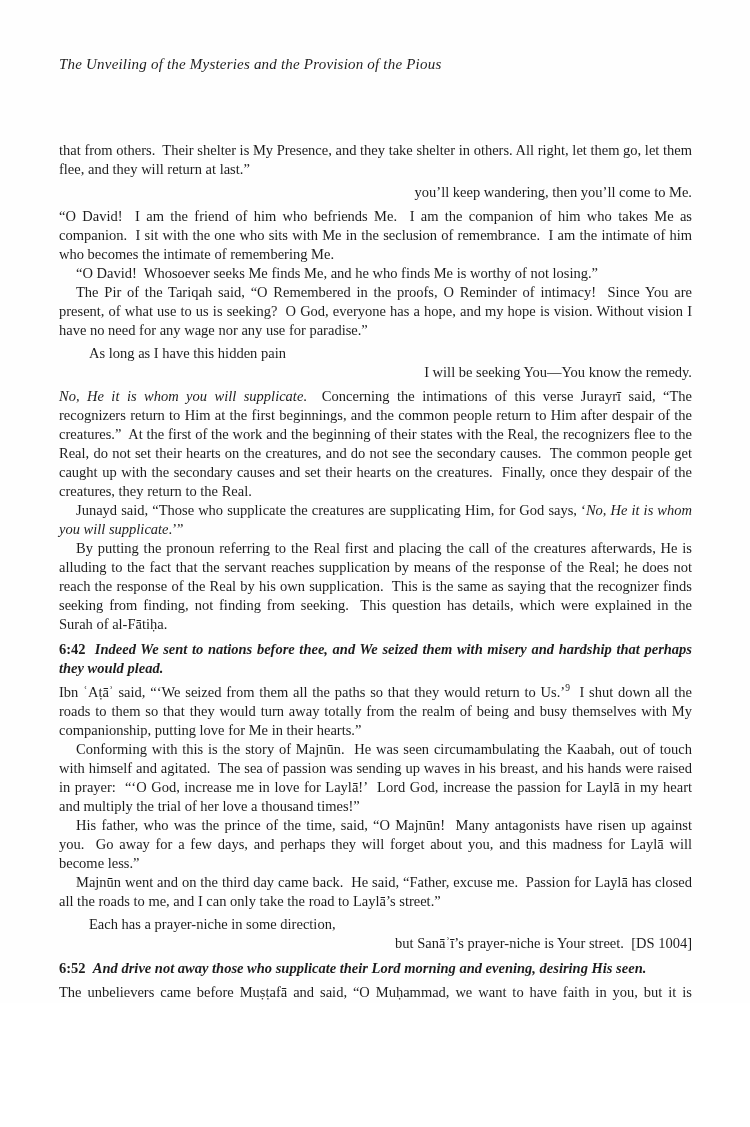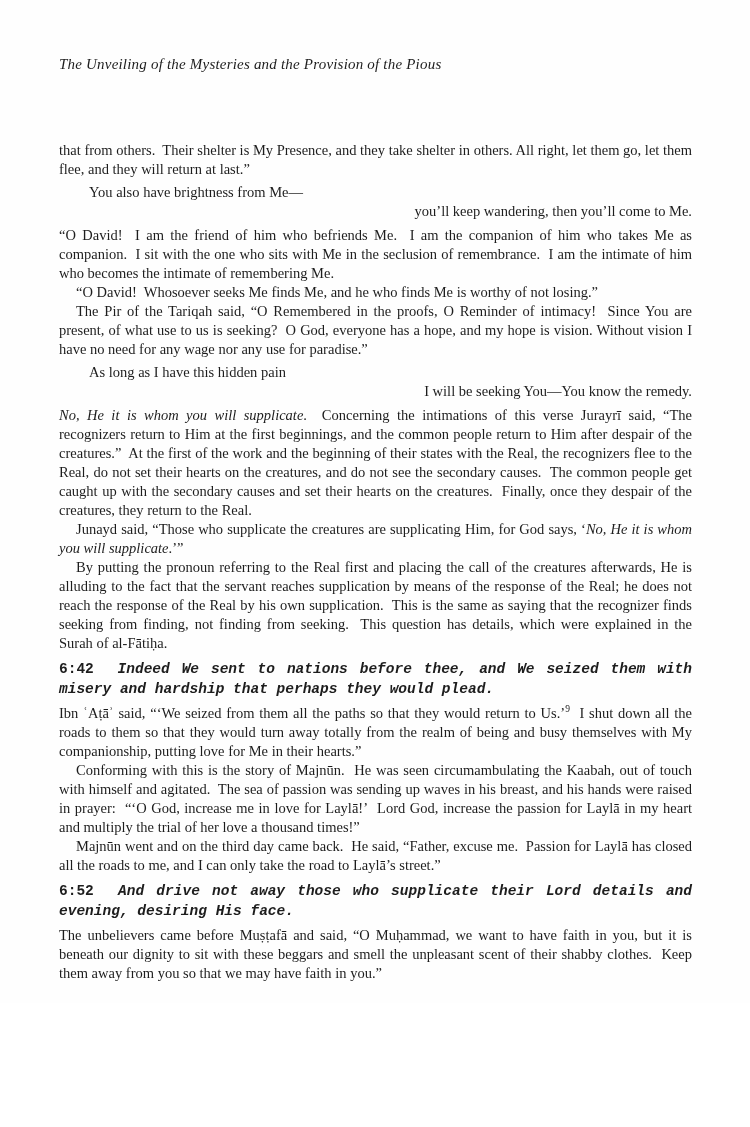--- a/index.html
+++ b/index.html
@@ -28,21 +28,21 @@
     left: 59px;
     width: 633px;
     font-size: 14.5px;
     line-height: 19px;
     text-align: justify;
     margin-top: 47px;
   }
   .body-text p { margin: 0; }
   .body-text p.indent { text-indent: 17px; }
   .body-text p.heading { font-weight: bold; margin: 6px 0 5px; }
-  .body-text strong { font-weight: bold; font-family: Liberation Mono, monospace; }
+  .body-text strong { font-weight: bold; }
   .body-text strong.it { font-style: italic; }
   .body-text em { font-style: italic; }
   .body-text sup {
     font-size: 9.5px;
     vertical-align: super;
     line-height: 0;
   }
   .verse { margin: 4px 0 5px; text-align: left; }
   .verse-line { margin-left: 30px; }
   .verse-line.second { margin-left: 62px; text-align: right; }
@@ -72,38 +72,42 @@
 </style>
 </head>
 <body>
 
 <div class="page">
   <div class="running-head">The Unveiling of the Mysteries and the Provision of the Pious</div>
 
   <div class="body-text" id="content">
       <p class=""><span>that from others.&nbsp; Their shelter is My Presence, and they take shelter in others. All right, let them go, let them flee, and they will return at last.”</span></p>
       <div class="verse">
-        <div class="verse-line"><span>You also have brightness from Me—</span></div>
         <div class="verse-line second"><span>you’ll keep wandering, then you’ll come to Me.</span></div>
       </div>
       <p class=""><span>“O David!&nbsp; I am the friend of him who befriends Me.&nbsp; I am the companion of him who takes Me as companion.&nbsp; I sit with the one who sits with Me in the seclusion of remembrance.&nbsp; I am the intimate of him who becomes the intimate of remembering Me.</span></p>
       <p class=" indent"><span>“O David!&nbsp; Whosoever seeks Me finds Me, and he who finds Me is worthy of not losing.”</span></p>
       <p class=" indent"><span>The Pir of the Tariqah said, “O Remembered in the proofs, O Reminder of intimacy!&nbsp; Since You are present, of what use to us is seeking?&nbsp; O God, everyone has a hope, and my hope is vision. Without vision I have no need for any wage nor any use for paradise.”</span></p>
       <div class="verse">
         <div class="verse-line"><span>As long as I have this hidden pain</span></div>
         <div class="verse-line second"><span>I will be seeking You—You know the remedy.</span></div>
       </div>
       <p class=""><em>No, He it is whom you will supplicate</em><span>.&nbsp; Concerning the intimations of this verse Jurayrī said, “The recognizers return to Him at the first beginnings, and the common people return to Him after despair of the creatures.”&nbsp; At the first of the work and the beginning of their states with the Real, the recognizers flee to the Real, do not set their hearts on the creatures, and do not see the secondary causes.&nbsp; The common people get caught up with the secondary causes and set their hearts on the creatures.&nbsp; Finally, once they despair of the creatures, they return to the Real.</span></p>
       <p class=" indent"><span>Junayd said, “Those who supplicate the creatures are supplicating Him, for God says, ‘</span><em>No, He it is whom you will supplicate</em><span>.’”</span></p>
       <p class=" indent"><span>By putting the pronoun referring to the Real first and placing the call of the creatures afterwards, He is alluding to the fact that the servant reaches supplication by means of the response of the Real; he does not reach the response of the Real by his own supplication.&nbsp; This is the same as saying that the recognizer finds seeking from finding, not finding from seeking.&nbsp; This question has details, which were explained in the Surah of al-Fātiḥa.</span></p>
       <p class="heading"><strong>6:42&nbsp; </strong><strong class="it">Indeed We sent to nations before thee, and We seized them with misery and hardship that perhaps they would plead.</strong></p>
       <p class=""><span>Ibn ʿAṭāʾ said, “‘We seized from them all the paths so that they would return to Us.’</span><sup>9</sup><span>&nbsp; I shut down all the roads to them so that they would turn away totally from the realm of being and busy themselves with My companionship, putting love for Me in their hearts.”</span></p>
       <p class=" indent"><span>Conforming with this is the story of Majnūn.&nbsp; He was seen circumambulating the Kaabah, out of touch with himself and agitated.&nbsp; The sea of passion was sending up waves in his breast, and his hands were raised in prayer:&nbsp; “‘O God, increase me in love for Laylā!’&nbsp; Lord God, increase the passion for Laylā in my heart and multiply the trial of her love a thousand times!”</span></p>
+      <p class=" indent"><span>His father, who was the prince of the time, said, “O Majnūn!&nbsp; Many antagonists have risen up against you.&nbsp; Go away for a few days, and perhaps they will forget about you, and this madness for Laylā will become less.”</span></p>
       <p class=" indent"><span>Majnūn went and on the third day came back.&nbsp; He said, “Father, excuse me.&nbsp; Passion for Laylā has closed all the roads to me, and I can only take the road to Laylā’s street.”</span></p>
-      <p class="heading"><strong>6:52&nbsp; </strong><strong class="it">And drive not away those who supplicate their Lord details and evening, desiring His face.</strong></p>
+      <div class="verse">
+        <div class="verse-line"><span>Each has a prayer-niche in some direction,</span></div>
+        <div class="verse-line second"><span>but Sanāʾī’s prayer-niche is Your street.&nbsp; [DS 1004]</span></div>
+      </div>
+      <p class="heading"><strong>6:52&nbsp; </strong><strong class="it">And drive not away those who supplicate their Lord morning and evening, desiring His seen.</strong></p>
       <p class=""><span>The unbelievers came before Muṣṭafā and said, “O Muḥammad, we want to have faith in you, but it is beneath our dignity to sit with these beggars and smell the unpleasant scent of their shabby clothes.&nbsp; Keep them away from you so that we may have faith in you.”</span></p>
     </div>
 
   <div class="footnote-rule"></div>
 
   <div class="footnote">
     <span class="fn-num">9</span><span class="fn-text" id="footnote-text"><span>Sulamī, </span><em>Ḥaqāʾiq</em><span> 6:42.</span></span>
   </div>
 
   <div class="page-number">158</div>

